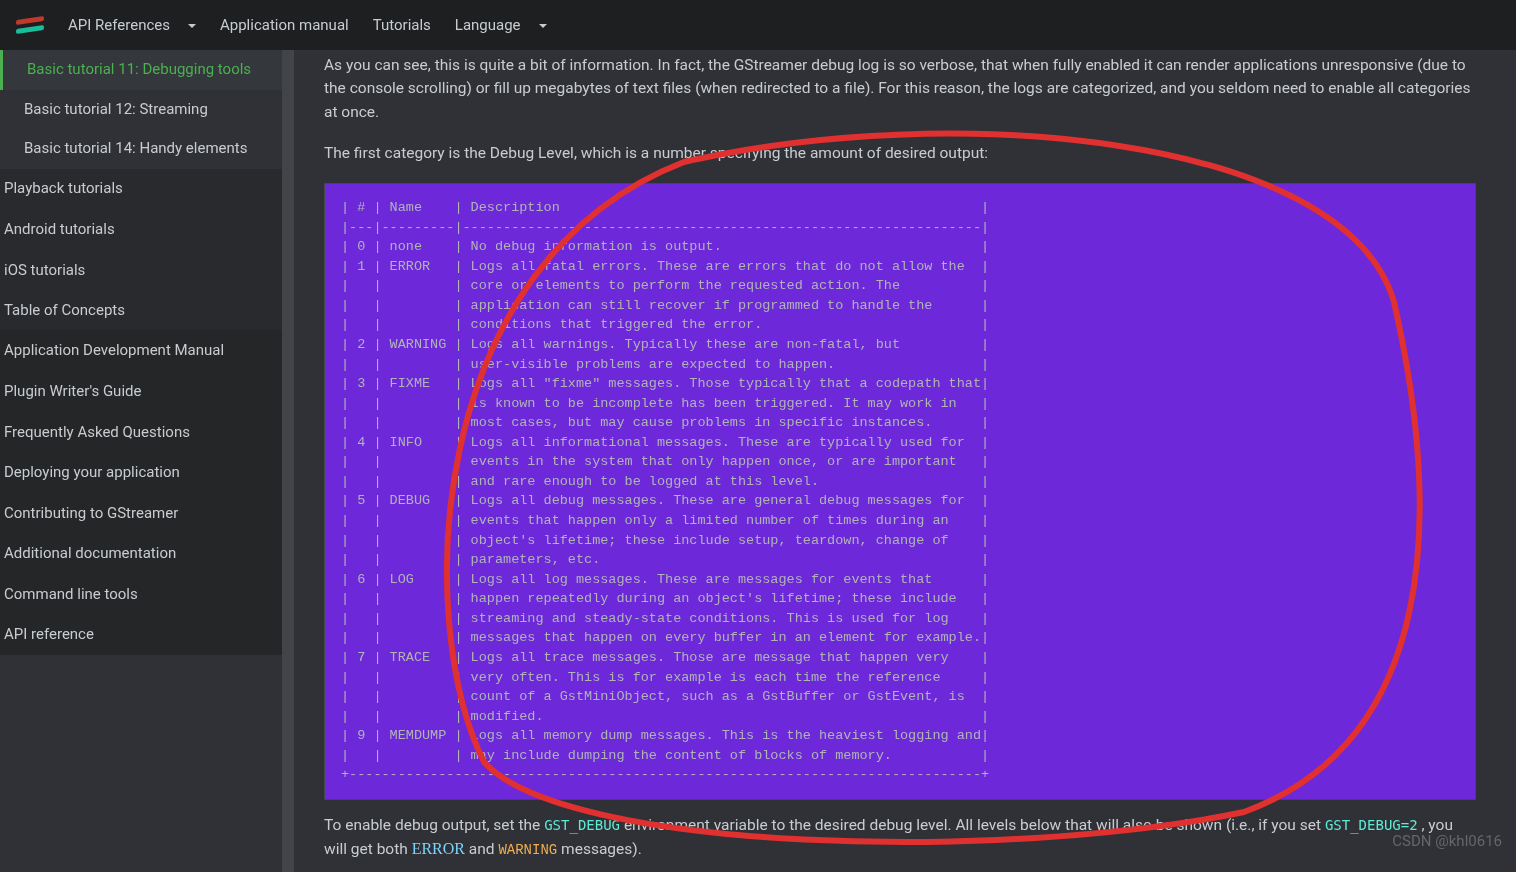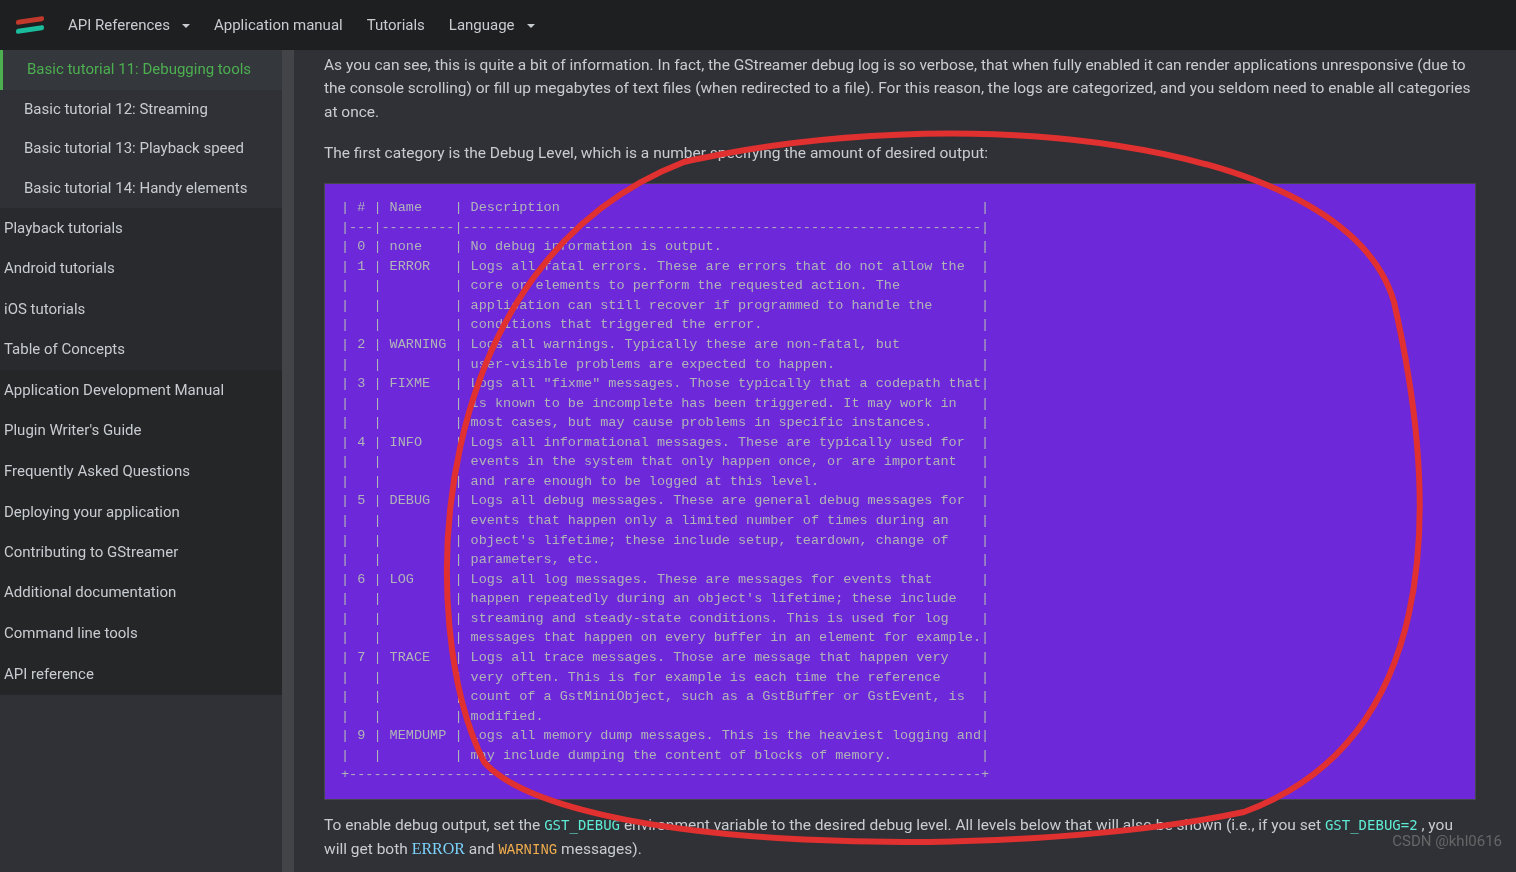--- a/index.html
+++ b/index.html
@@ -1,21 +1,21 @@
 <!DOCTYPE html>
 <html><head>
 <meta charset="utf-8">
 <style>
 *{box-sizing:border-box;margin:0;padding:0}
 body{font-family:-apple-system,BlinkMacSystemFont,"Segoe UI",Roboto,sans-serif;background:#2f3136;color:#c8ccd0;width:1516px;height:872px;overflow:hidden;position:relative}
 .navbar{height:50px;background:#1d1f21;display:flex;align-items:center;padding:0 16px;gap:24px}
 .logo{width:28px;height:18px;position:relative}
 .logo::before{content:"";position:absolute;width:28px;height:5px;background:#c0392b;border-radius:2px;top:2px;transform:skewY(-8deg)}
 .logo::after{content:"";position:absolute;width:28px;height:5px;background:#1abc9c;border-radius:2px;bottom:2px;transform:skewY(-8deg)}
-.nav-item{color:#c8ccd0;font-size:15px;cursor:pointer;display:flex;align-items:center;gap:12px}
+.nav-item{color:#c8ccd0;font-size:15px;cursor:pointer;display:flex;align-items:center;gap:18px}
 .caret{width:0;height:0;border-left:4px solid transparent;border-right:4px solid transparent;border-top:4px solid #c8ccd0;margin-top:2px}
 .layout{display:flex;height:822px}
 .sidebar{width:294px;background:#2f3136;overflow-y:auto;position:relative}
 .sidebar::after{content:"";position:absolute;right:0;top:0;width:12px;height:100%;background:#424448}
 .sb-item{padding:10px 4px;color:#c8ccd0;font-size:15px;cursor:pointer;display:flex;justify-content:space-between;align-items:center;line-height:1.3}
 .sb-item.active{color:#4caf50;border-left:3px solid #4caf50;padding-left:17px;background:#34373b}
 .sb-item.sub{padding-left:24px}
 .sb-item.dark{background:#282a2d}
 .sb-item.dark2{background:#242628}
 .chev{font-size:16px;font-weight:bold}
@@ -51,23 +51,20 @@
 <div class="layout">
   <div class="sidebar">
     <div class="scrollnub"></div>
     <div class="scrollnub2"></div>
     <div id="sb-list">
         <div class="sb-item sub active">
           <span>Basic tutorial 11: Debugging tools</span>
         </div>
         <div class="sb-item sub">
           <span>Basic tutorial 12: Streaming</span>
-        </div>
-        <div class="sb-item sub">
-          <span>Basic tutorial 13: Playback speed</span>
         </div>
         <div class="sb-item sub">
           <span>Basic tutorial 14: Handy elements</span>
         </div>
         <div class="sb-item dark">
           <span>Playback tutorials</span>
           <span class="chev">›</span>
         </div>
         <div class="sb-item dark">
           <span>Android tutorials</span>

